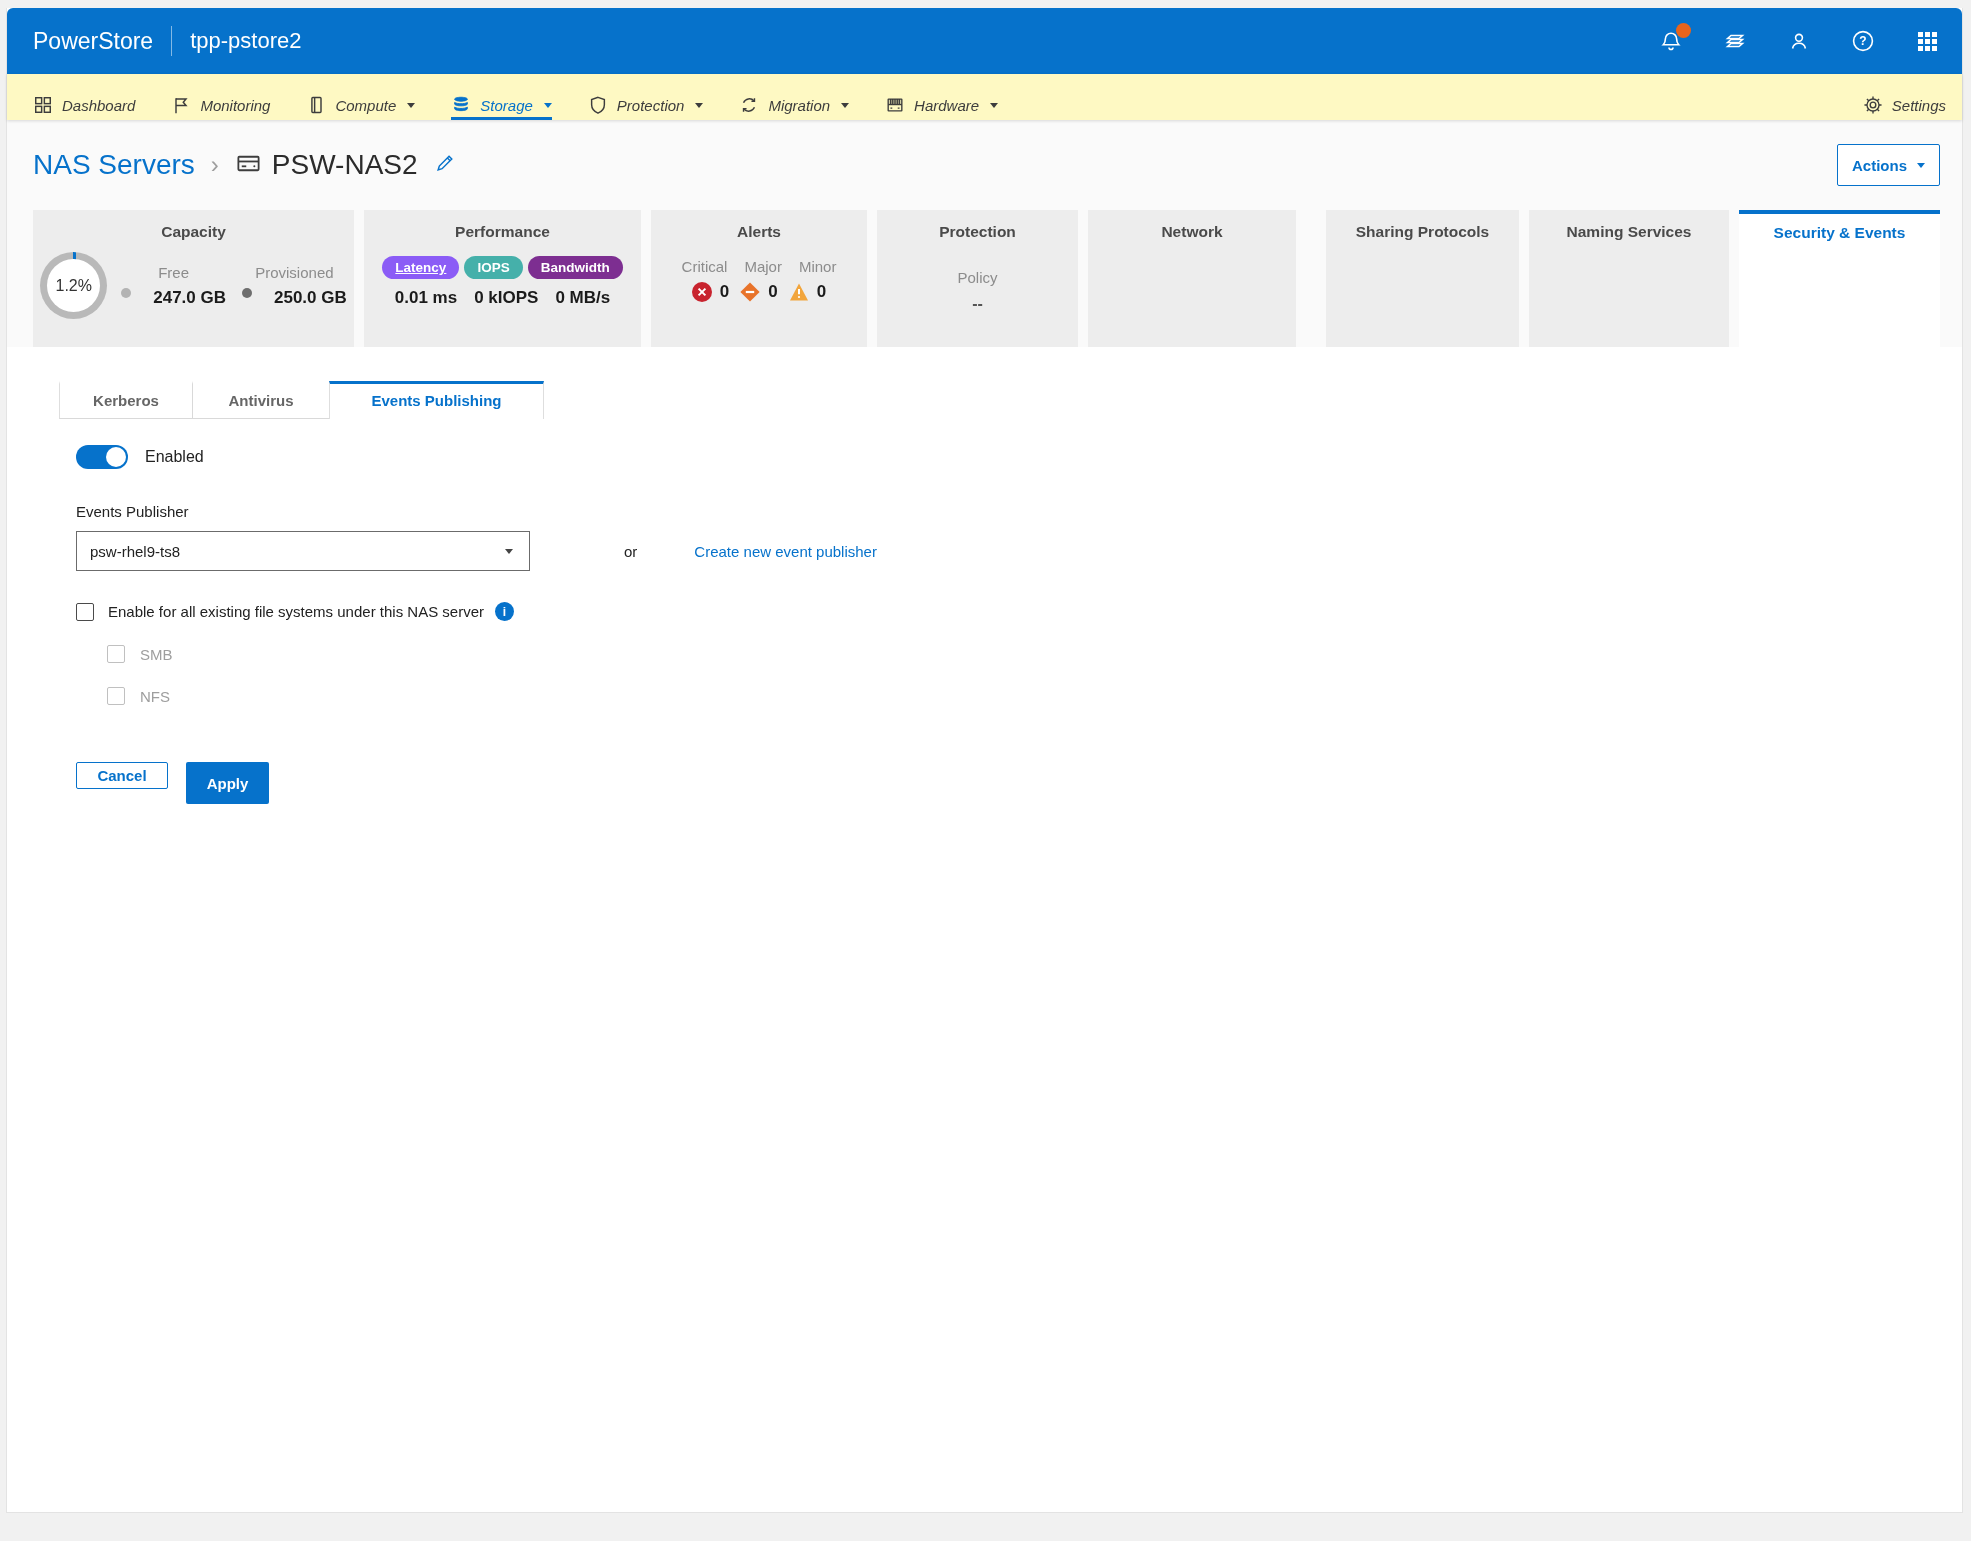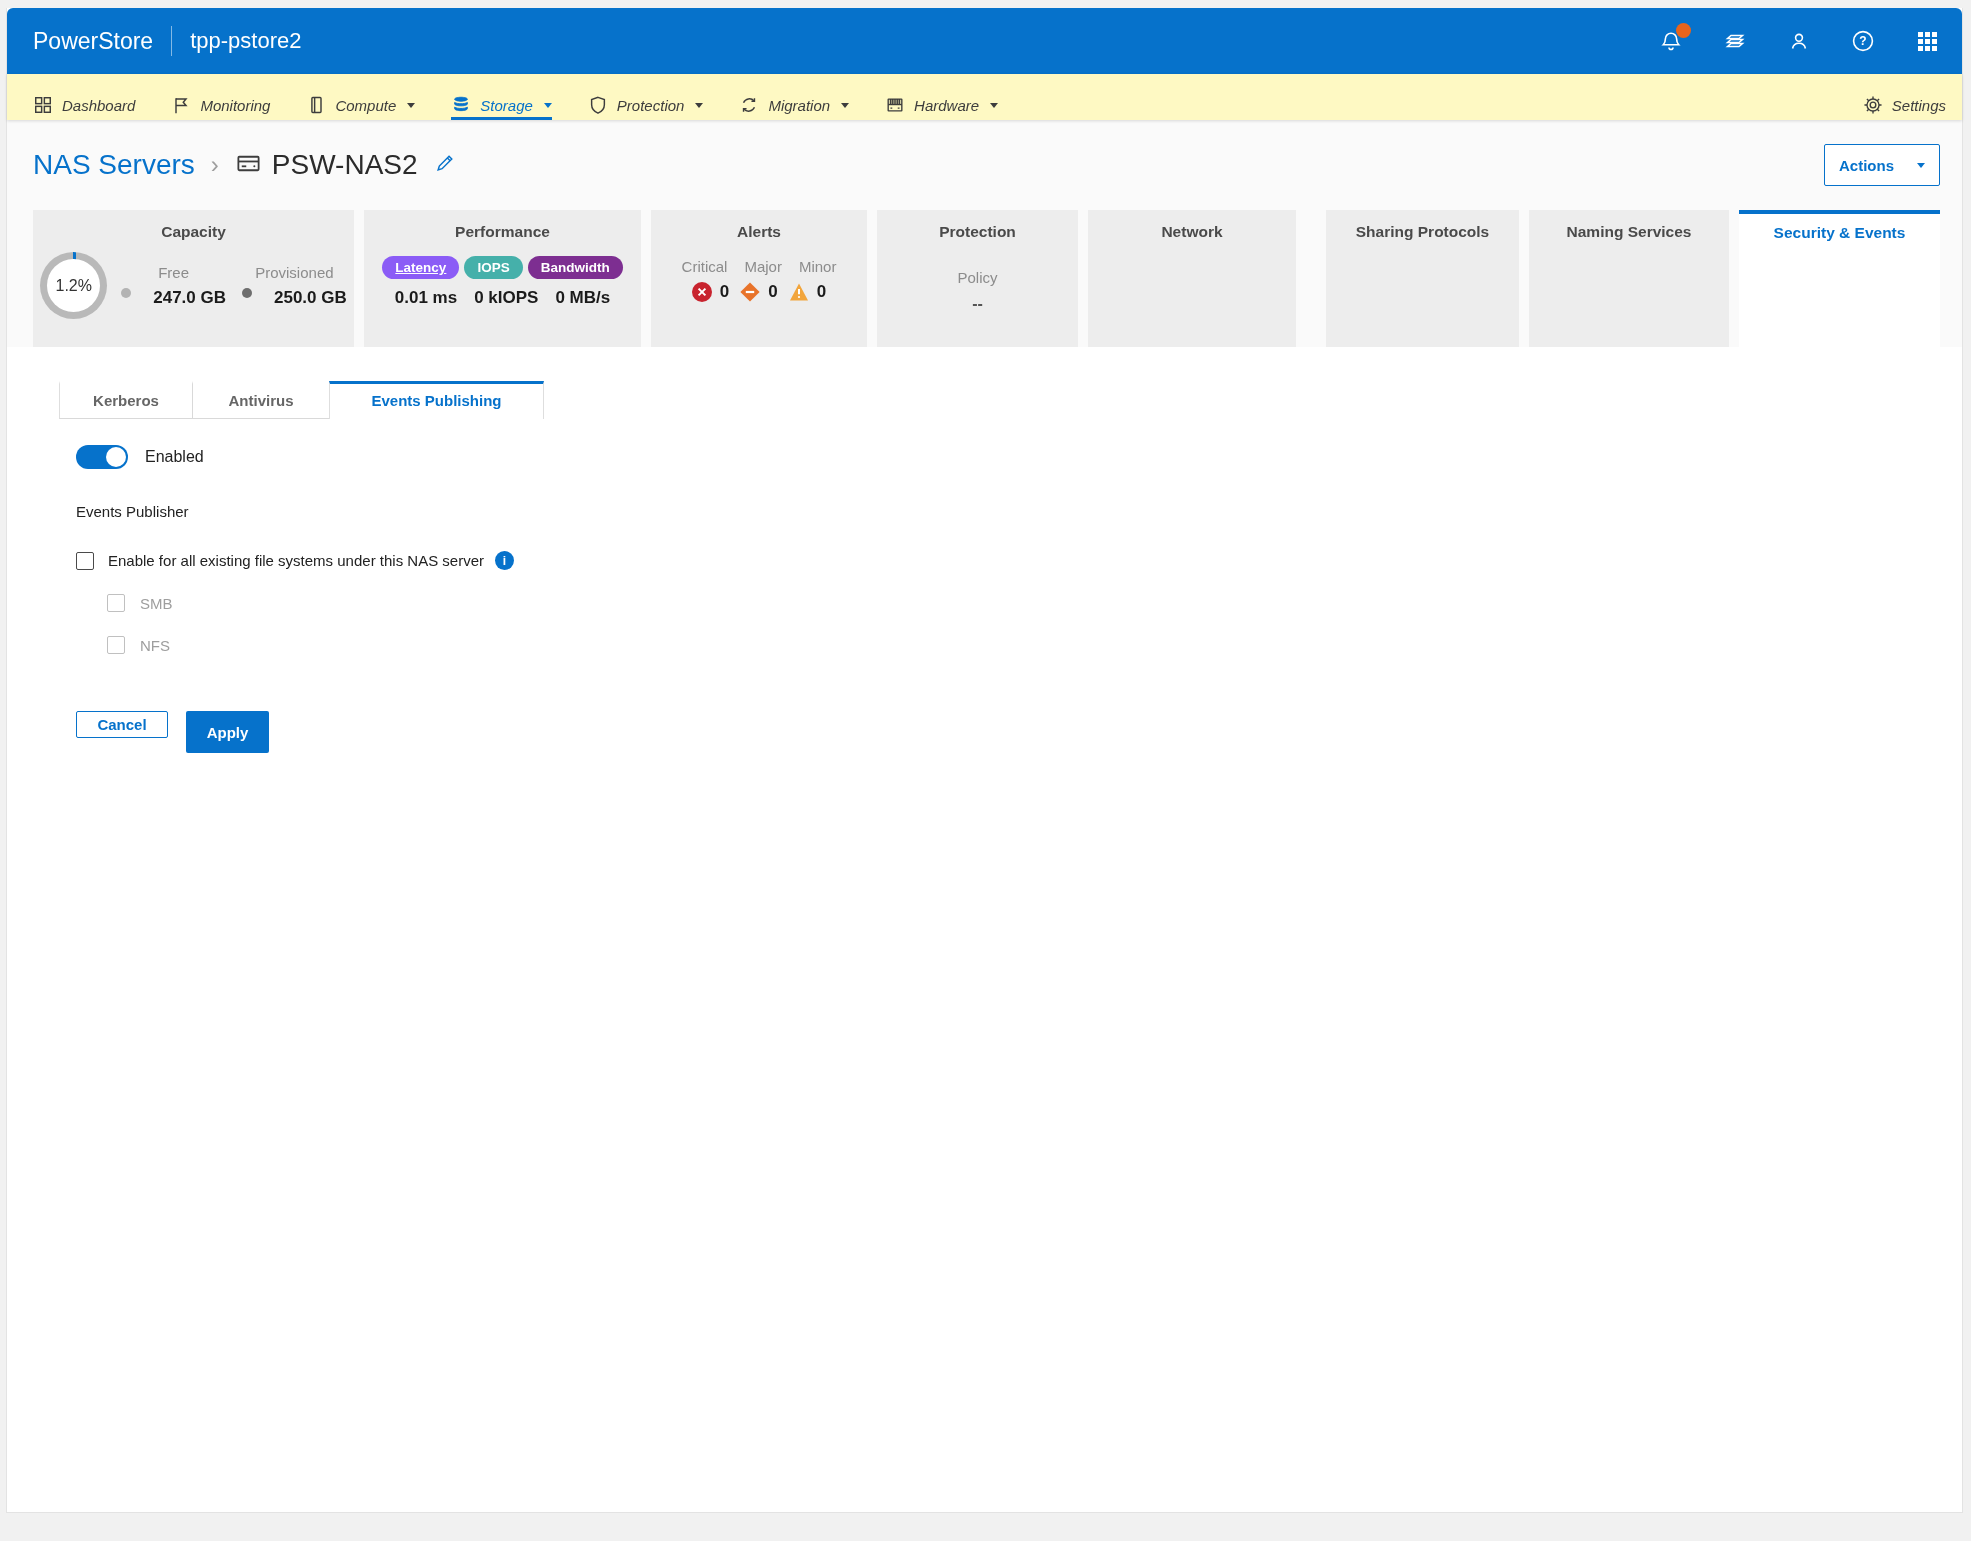--- a/index.html
+++ b/index.html
@@ -36,21 +36,21 @@
   .content { flex:1; background:#FAFAFA; display:flex; flex-direction:column; min-height:0; }
 
   .crumb-row { height:90px; display:flex; align-items:center; padding:0 22px 0 26px; flex:0 0 auto; }
   .crumb-section { font-size:28px; color:#0672CB; cursor:pointer; }
   .crumb-chevron { font-size:24px; color:#9e9e9e; margin:0 16px; }
   .crumb-row .obj-icon { margin-right:10px; }
   .crumb-current { font-size:28px; color:#2b2b2b; }
   .edit-pencil { margin-left:16px; cursor:pointer; }
 
   .btn-outline { background:#fff; border:1px solid #0672CB; border-radius:2px; color:#0672CB; font-weight:bold;
-                 font-size:15px; height:42px; padding:0 14px; display:inline-flex; align-items:center; gap:21px; cursor:pointer; }
+                 font-size:15px; height:42px; padding:0 14px; display:inline-flex; align-items:center; gap:8px; cursor:pointer; }
   .crumb-row .btn-outline { margin-left:auto; }
 
   
   .cards-row { height:137px; display:flex; gap:10px; padding:0 22px 0 26px; flex:0 0 auto; }
   .card { background:#EDEDED; padding-top:13px; text-align:center; flex:0 0 auto; }
   .card-title { font-size:15.5px; font-weight:bold; color:#4a4a4a; }
   .card-capacity { width:321px; }
   .card-performance { width:277px; }
   .card-alerts { width:216px; }
   .card-protection { width:201px; }
@@ -412,20 +412,28 @@
 
         <div class="toggle-row">
           <div class="toggle">
             <div class="toggle-knob"></div>
           </div>
           <span class="toggle-label">Enabled</span>
         </div>
 
         <div class="pub-label">Events Publisher</div>
 
+        <div class="select-row">
+          <div class="select">
+            <span>psw-rhel9-ts8</span>
+            <span class="caret"></span>
+          </div>
+          <span class="or-label">or</span>
+          <span class="link">Create new event publisher</span>
+        </div>
 
         <div class="check-row enable-row">
           <div class="checkbox"></div>
           <span class="check-label">Enable for all existing file systems under this NAS server</span>
           <span class="info-icon">i</span>
         </div>
 
         <div class="check-row sub-check">
           <div class="checkbox"></div>
           <span class="check-label">SMB</span>

